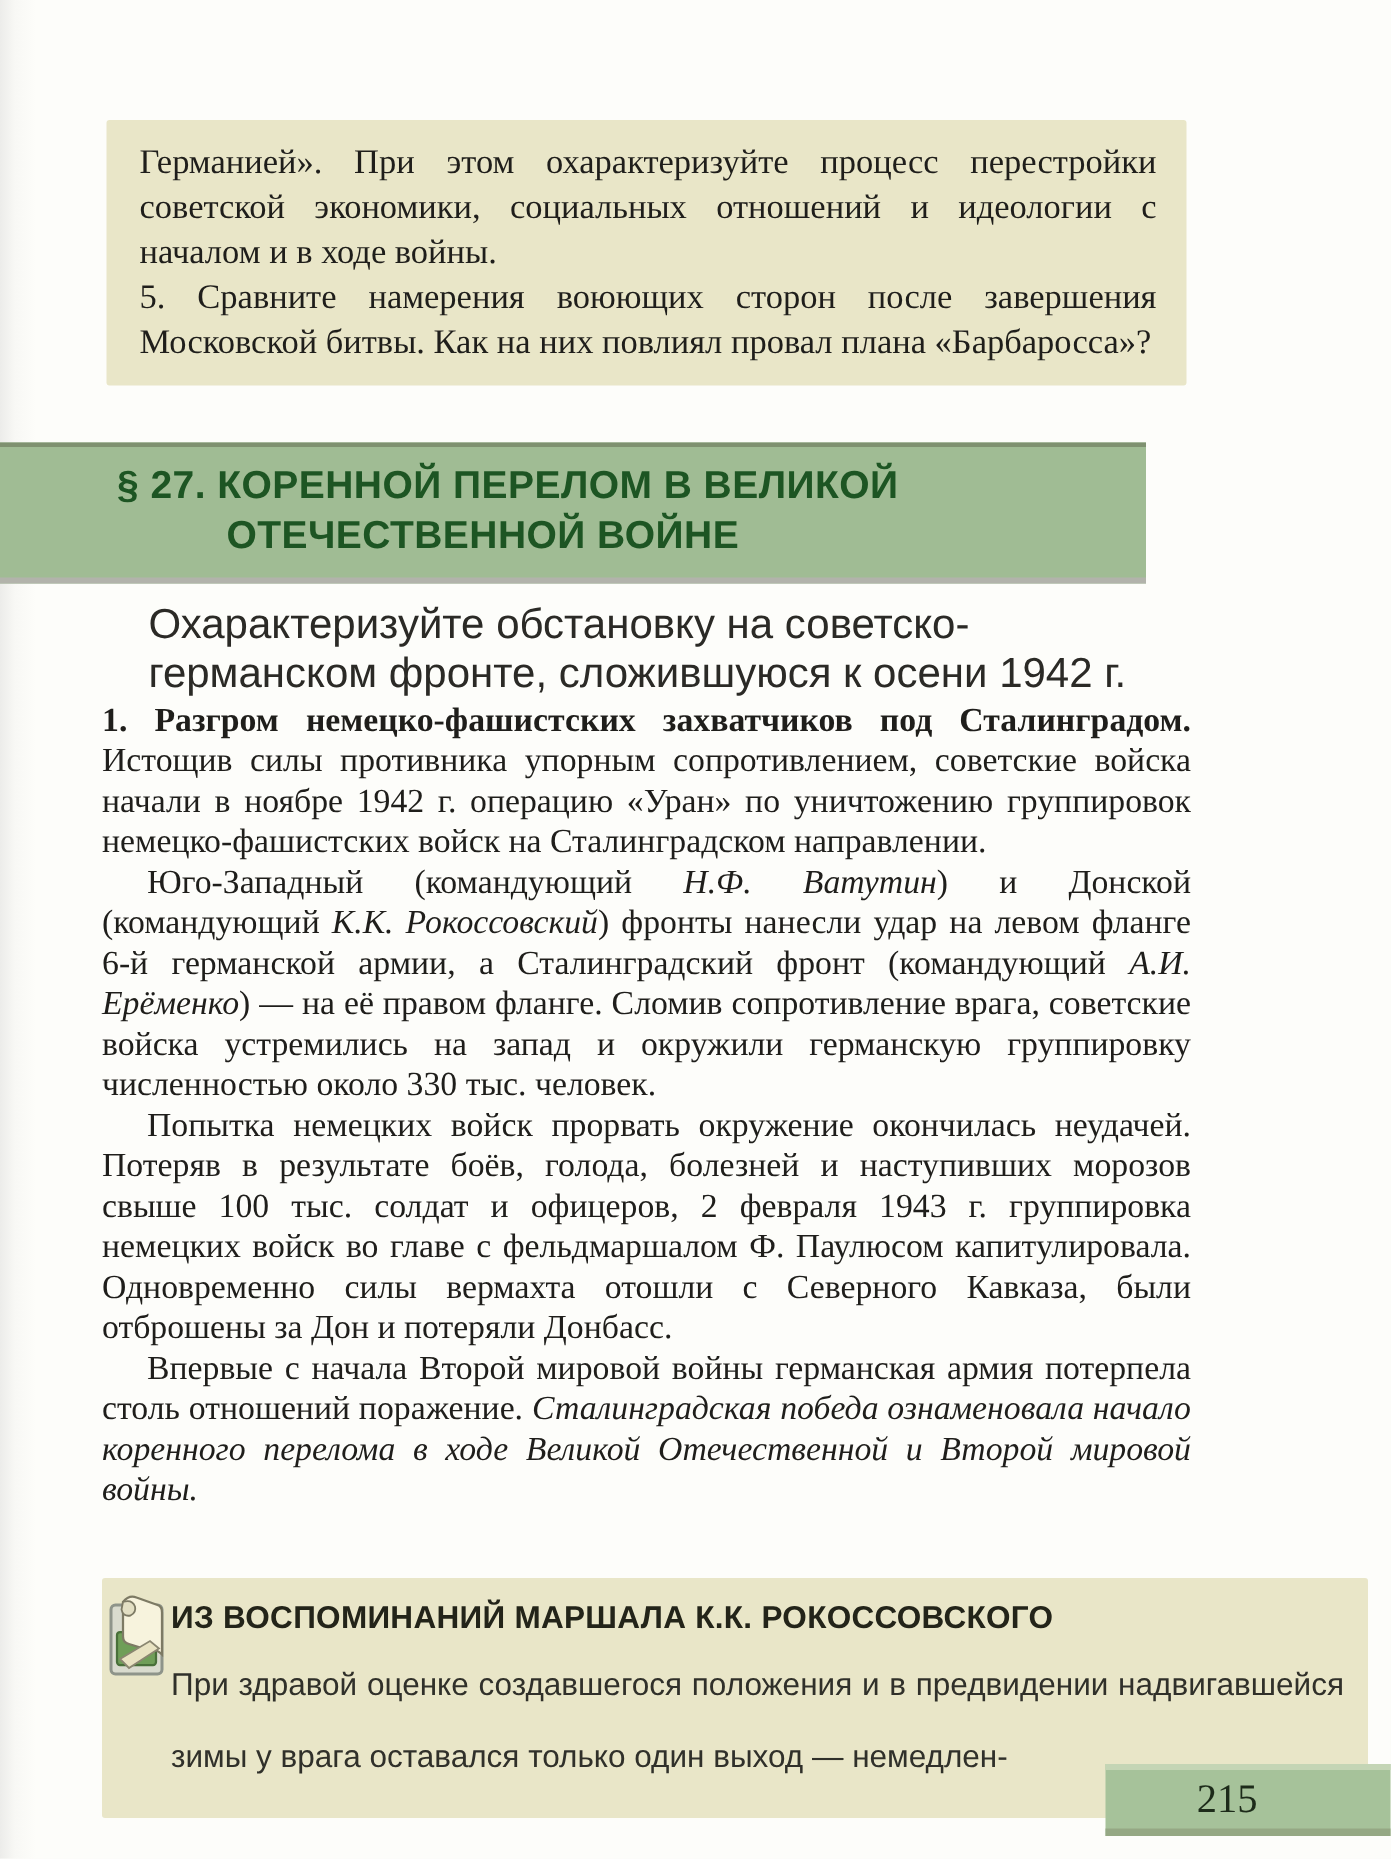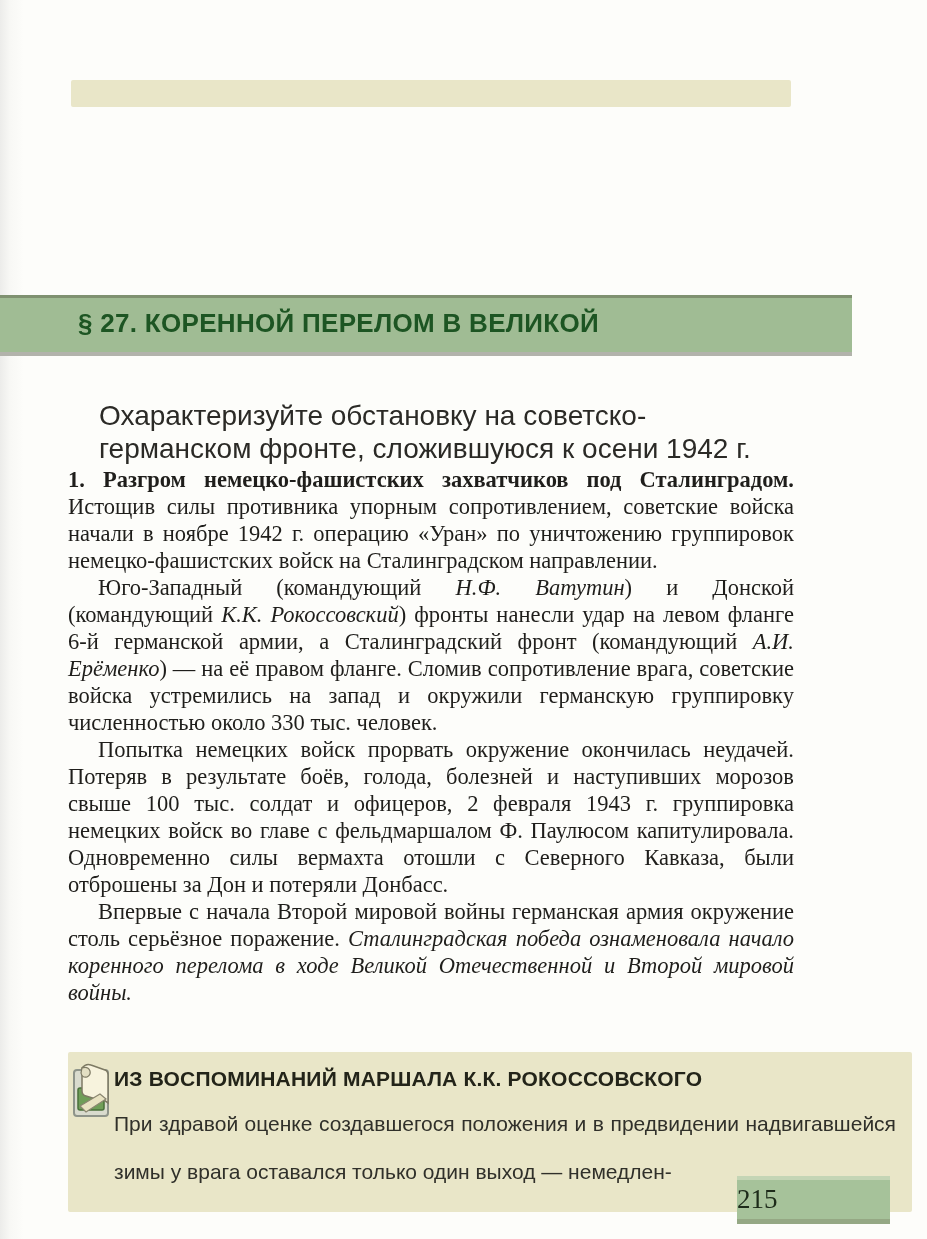--- a/index.html
+++ b/index.html
@@ -28,21 +28,21 @@
     background:var(--highlight-beige);
     padding:13px 20px 14px 22px;
     border-radius:2px;
     color:var(--body-text);
     font-size:23px;line-height:30px;
     text-align:justify;
   }
   .questions-box p{margin:0;}
   
   .section-band{
-    position:absolute;left:0;top:295px;width:852px;
+    position:absolute;left:0;top:295px;width:764px;
     box-sizing:border-box;
     background:var(--band-green);
     border-top:3px solid #7f9170;
     border-bottom:4px solid #b2b3ab;
     padding:9px 0 12px 78px;
   }
   .section-title{
     font-family:"Liberation Sans", sans-serif;
     font-weight:bold;
     font-size:26px;line-height:33px;
@@ -88,53 +88,56 @@
     margin-bottom:8px;
   }
   .memoir-text{
     font-family:"Liberation Sans", sans-serif;
     font-size:21px;line-height:48px;
     text-align:justify;
     color:#30302a;
   }
   
   .page-number-band{
-    position:absolute;left:737px;top:1176px;width:153px;height:39px;
+    position:absolute;left:737px;top:1176px;width:190px;height:39px;
     background:var(--page-band-green);
     border-top:4px solid #c4d5b5;
     border-bottom:5px solid #95a884;
-    display:flex;align-items:center;justify-content:flex-start;
+    display:flex;align-items:center;justify-content:center;
   }
   .page-number{
     font-family:"Liberation Serif", serif;
     font-size:27px;color:#1d2b1a;
     margin-right:28px;
   }
 </style>
 </head>
 <body>
 
 <div class="page">
 
   <div class="questions-box">
+      <p>Германией». При этом охарактеризуйте процесс перестройки советской экономики, социальных отношений и идеологии с началом и в ходе войны.</p>
+      <p>5. Сравните намерения воюющих сторон после завершения Московской битвы. Как на них повлиял провал плана «Барбаросса»?</p>
     </div>
 
   <div class="section-band">
     <div class="section-title">
       <span class="st-line st-line1">§ 27. КОРЕННОЙ ПЕРЕЛОМ В ВЕЛИКОЙ</span>
+      <span class="st-line st-line2">ОТЕЧЕСТВЕННОЙ ВОЙНЕ</span>
     </div>
   </div>
 
   <div class="intro">Охарактеризуйте обстановку на советско-германском фронте, сложившуюся к осени 1942 г.</div>
 
   <div class="body-text">
       <p><span class="b">1. Разгром немецко-фашистских захватчиков под Сталинградом.</span><span> Истощив силы противника упорным сопротивлением, советские войска начали в ноябре 1942 г. операцию «Уран» по уничтожению группировок немецко-фашистских войск на Сталинградском направлении.</span></p>
       <p class="indent"><span>Юго-Западный (командующий </span><span class="i">Н.Ф. Ватутин</span><span>) и Донской (командующий </span><span class="i">К.К. Рокоссовский</span><span>) фронты нанесли удар на левом фланге 6-й германской армии, а Сталинградский фронт (командующий </span><span class="i">А.И. Ерёменко</span><span>) — на её правом фланге. Сломив сопротивление врага, советские войска устремились на запад и окружили германскую группировку численностью около 330 тыс. человек.</span></p>
       <p class="indent"><span>Попытка немецких войск прорвать окружение окончилась неудачей. Потеряв в результате боёв, голода, болезней и наступивших морозов свыше 100 тыс. солдат и офицеров, 2 февраля 1943 г. группировка немецких войск во главе с фельдмаршалом Ф. Паулюсом капитулировала. Одновременно силы вермахта отошли с Северного Кавказа, были отброшены за Дон и потеряли Донбасс.</span></p>
-      <p class="indent"><span>Впервые с начала Второй мировой войны германская армия окружение столь серьёзное поражение. </span><span class="i">Сталинградская победа ознаменовала начало коренного перелома в ходе Великой Отечественной и Второй мировой войны.</span></p>
+      <p class="indent"><span>Впервые с начала Второй мировой войны германская армия потерпела столь отношений поражение. </span><span class="i">Сталинградская победа ознаменовала начало коренного перелома в ходе Великой Отечественной и Второй мировой войны.</span></p>
     </div>
 
   <div class="memoir-box">
     <span class="memoir-icon">
       <svg width="42" height="58" viewBox="0 0 42 58" xmlns="http://www.w3.org/2000/svg">
         <rect x="2" y="8" width="34" height="46" rx="3" fill="#d9dbce" stroke="#8e948a" stroke-width="2"></rect>
         <rect x="6" y="26" width="26" height="22" rx="2" fill="#6f9e58" stroke="#49703a" stroke-width="1.5"></rect>
         <path d="M10 6 q4 -5 9 -3 l14 5 q3 1 3 5 l0 28 q-4 -4 -9 -3 l-13 -4 q-4 -1 -4 -5 z" fill="#f7f3dd" stroke="#7d7a64" stroke-width="1.5"></path>
         <path d="M10 6 q6 -2 8 3 q1 4 -3 6 q-5 1 -6 -4 z" fill="#e3dfc3" stroke="#7d7a64" stroke-width="1.2"></path>
         <path d="M8 44 L28 32 l6 5 L14 50 z" fill="#e9e3c2" stroke="#8a8670" stroke-width="1.2"></path>

